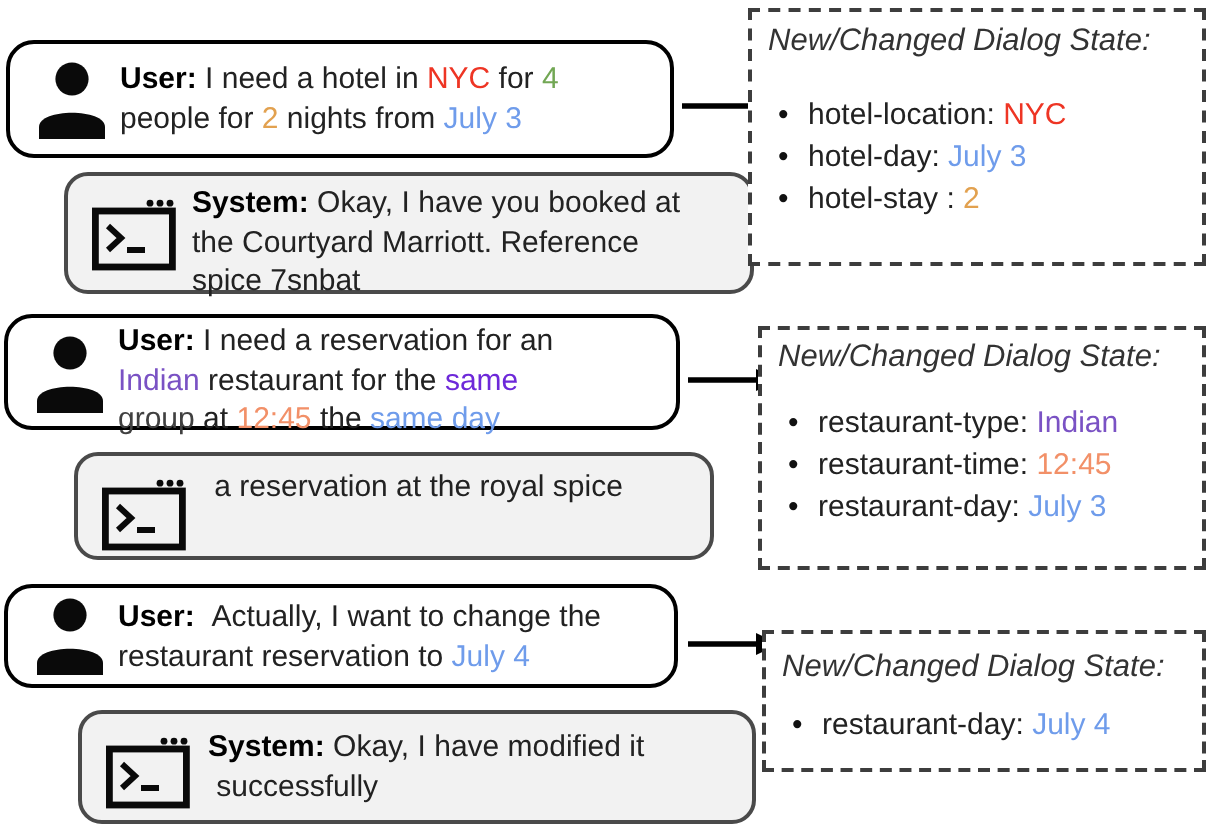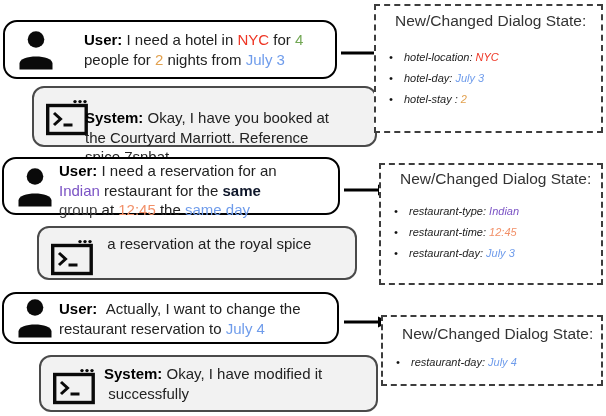--- a/index.html
+++ b/index.html
@@ -10,42 +10,42 @@
   }
   .bubble{position:absolute;background:#ffffff;border:2.5px solid #000;border-radius:14px;box-sizing:border-box;}
   .bubble.system{background:#f2f2f2;border:2px solid #4a4a4a;border-radius:12px;}
   .icon{position:absolute;line-height:0;}
   .bubble.user .icon{left:13px;top:8px;}
   .bubble.system .icon{left:12px;top:11px;}
   #u3 .icon{top:4px;}
   .btext{position:absolute;font-size:15px;line-height:19.5px;color:#222;}
   .rline{white-space:pre;}
   .bold{font-weight:700;color:#000;}
-  #u1 .btext{left:55px;top:8px;margin-left:24px;}
-  #s1 .btext{left:51px;top:4px;margin-top:16px;}
+  #u1 .btext{left:55px;top:8px;}
+  #s1 .btext{left:62px;top:4px;}
   #u2 .btext{left:55px;top:2px;}
   #s2 .btext{left:64px;top:6px;}
   #u3 .btext{left:55px;top:5px;}
   #s3 .btext{left:63px;top:7px;}
   #u1{left:3px;top:20px;width:334px;height:59px;}
   #s1{left:32px;top:86px;width:345px;height:61px;}
   #u2{left:2px;top:157px;width:338px;height:58px;}
   #s2{left:37px;top:226px;width:320px;height:54px;}
   #u3{left:2px;top:292px;width:337px;height:52px;}
   #s3{left:39px;top:355px;width:339px;height:57px;}
   .statebox{position:absolute;border:2px dashed #3d3d3d;box-sizing:border-box;background:#fff;}
   #d1{left:374px;top:4px;width:229px;height:129px;padding:6px 4px 0 8px;}
   #d2{left:379px;top:163px;width:224px;height:122px;padding:5px 4px 0 8px;}
   #d3{left:381px;top:315px;width:222px;height:71px;padding:8px 4px 0 8px;}
-  .sb-title{font-size:15.5px;color:#333;white-space:nowrap;margin-left:11px;}
+  .sb-title{font-style:italic;font-size:15.5px;color:#333;white-space:nowrap;}
   #d1 .sb-title{margin-bottom:17px;}
   #d2 .sb-title{margin-bottom:13px;}
   #d3 .sb-title{margin-bottom:9px;}
   .sb-items{padding-left:5px;}
-  .srow{font-size:11px;line-height:21px;white-space:pre;color:#222;font-style:italic;}
+  .srow{font-size:15px;line-height:21px;white-space:pre;color:#222;}
   .srow .dot{display:inline-block;width:15px;color:#111;}
   .arrow{position:absolute;line-height:0;}
   #a1{left:341px;top:46px;}
   #a2{left:344px;top:183px;}
   #a3{left:344px;top:315px;}
 </style>
 </head>
 <body>
 
 <div class="canvas">
@@ -83,21 +83,21 @@
 
   <div class="bubble user" id="u2">
     <span class="icon">
       <svg width="36" height="40" viewBox="0 0 36 40">
           <circle cx="18" cy="9.5" r="8.3" fill="#0a0a0a"></circle>
           <path d="M1.5 39.5 V33.5 C1.5 24 34.5 24 34.5 33.5 V39.5 Z" fill="#0a0a0a"></path>
         </svg>
     </span>
     <div class="btext">
         <div class="rline"><span class="bold">User: </span><span>I need a reservation for an</span></div>
-        <div class="rline"><span style="color: rgb(122, 82, 196);">Indian</span><span> restaurant for the </span><span style="color: #0f172a; font-weight: bold;">same</span></div>
+        <div class="rline"><span style="color: rgb(122, 82, 196);">Indian</span><span> restaurant for the </span><span style="color: #6d28d9;">same</span></div>
         <div class="rline"><span style="color: #404040;">group</span><span> at </span><span style="color: rgb(242, 144, 104);">12:45</span><span> the </span><span style="color: rgb(111, 156, 235);">same day</span></div>
       </div>
   </div>
 
   <div class="bubble system" id="s2">
     <span class="icon">
       <svg width="42" height="37" viewBox="0 0 42 37">
           <circle cx="29" cy="2.6" r="1.7" fill="#0a0a0a"></circle>
           <circle cx="34" cy="2.6" r="1.7" fill="#0a0a0a"></circle>
           <circle cx="39" cy="2.6" r="1.7" fill="#0a0a0a"></circle>

